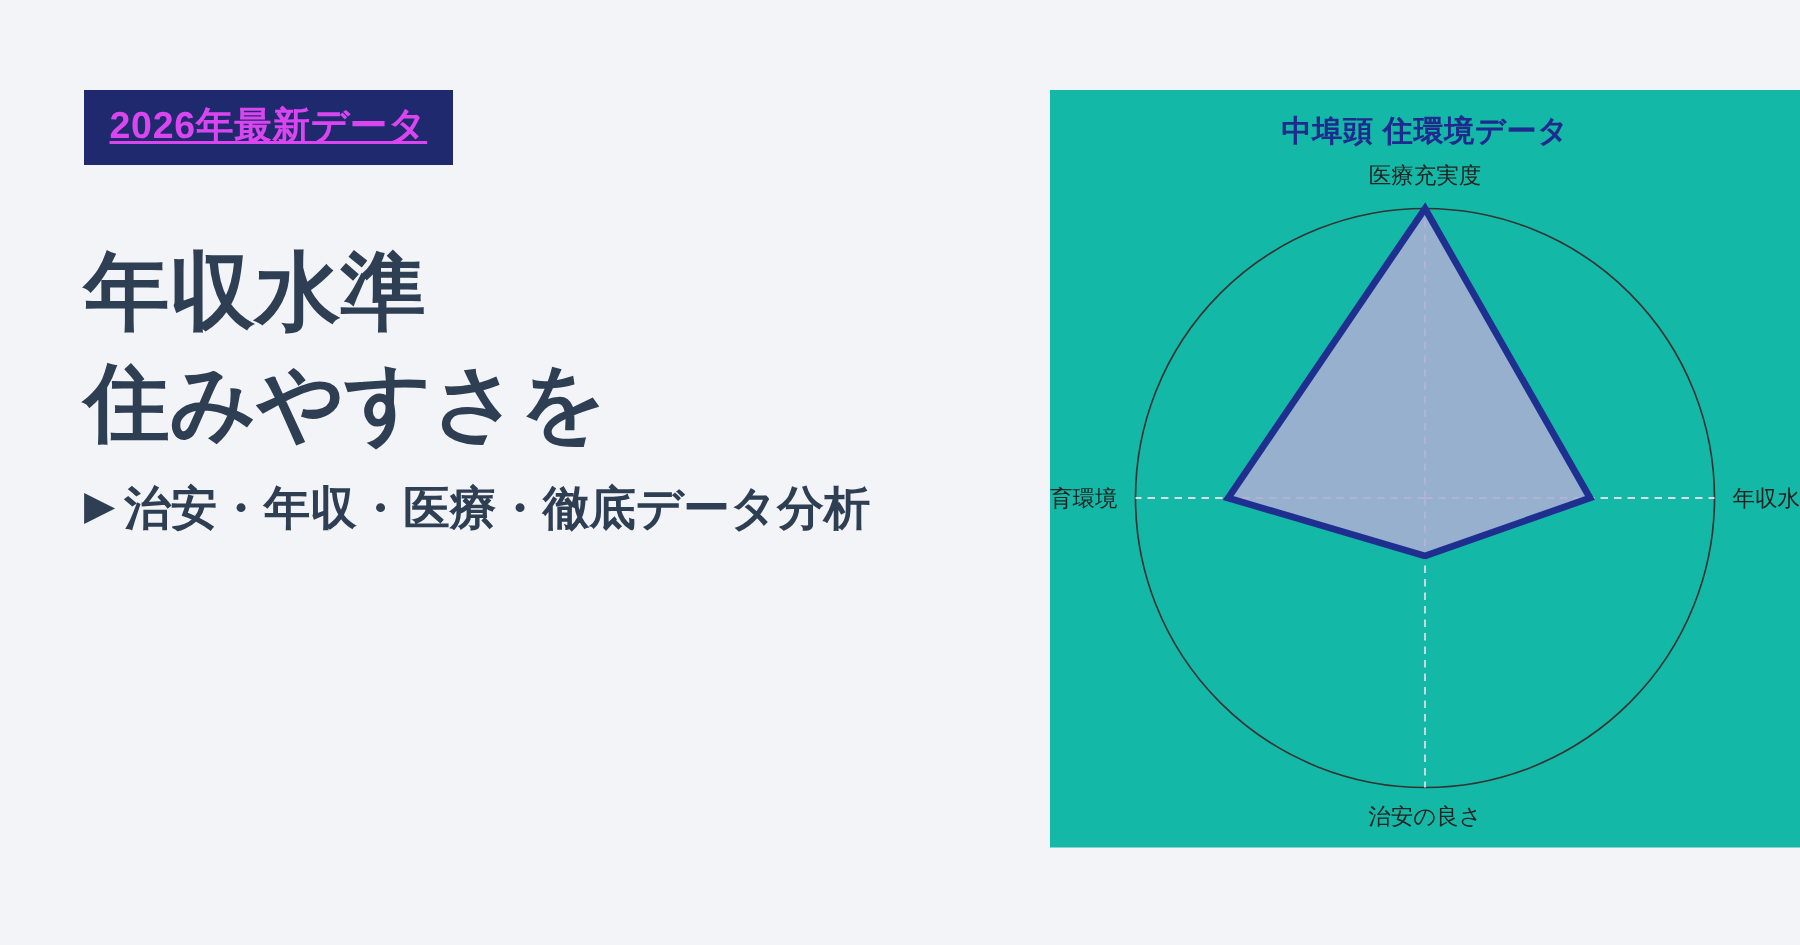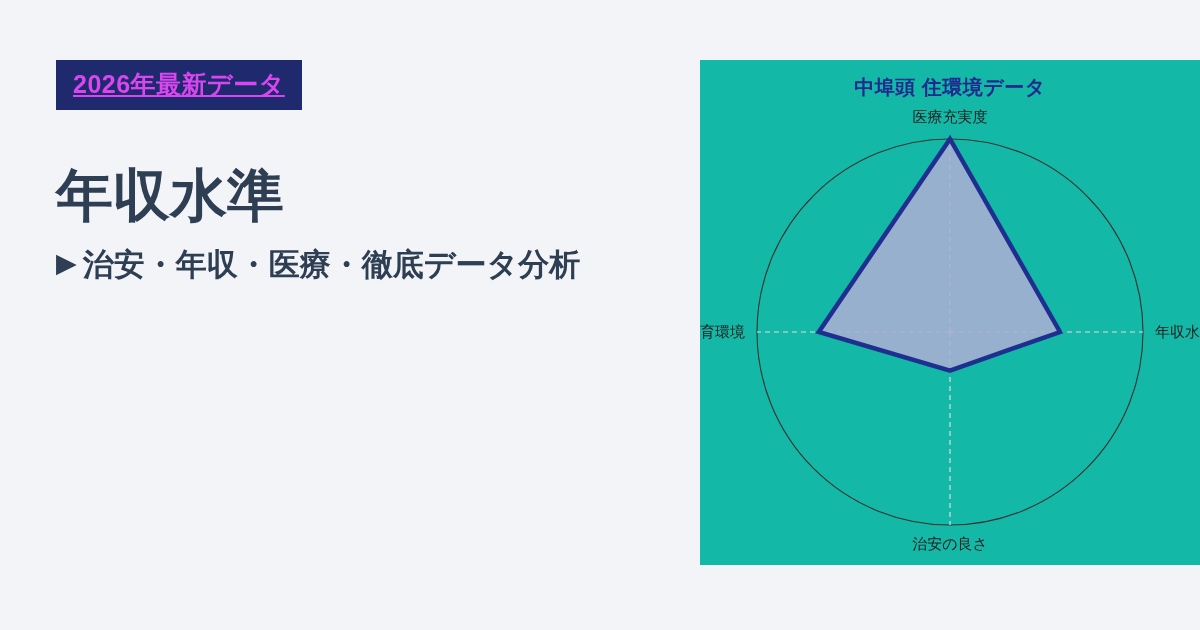--- a/index.html
+++ b/index.html
@@ -110,20 +110,21 @@
 </style>
 </head>
 <body style="background: rgb(243, 244, 248);">
 
 <div id="left-column">
 
   <div id="eyebrow-badge" style="background: rgb(31, 42, 110); color: #d946ef; text-decoration: underline;">2026年最新データ</div>
 
   <div id="headline-block">
     <div class="headline-line" style="color: rgb(46, 62, 83);">年収水準</div>
+    <div class="headline-line" style="color: rgb(46, 62, 83);">住みやすさを</div>
   </div>
 
   <div id="subline" style="color: rgb(46, 62, 83);">
     <span class="tri">▶</span>
     <span>治安・年収・医療・徹底データ分析</span>
   </div>
 
 </div>
 
 <div id="chart-panel" style="background: #14b8a6;">

